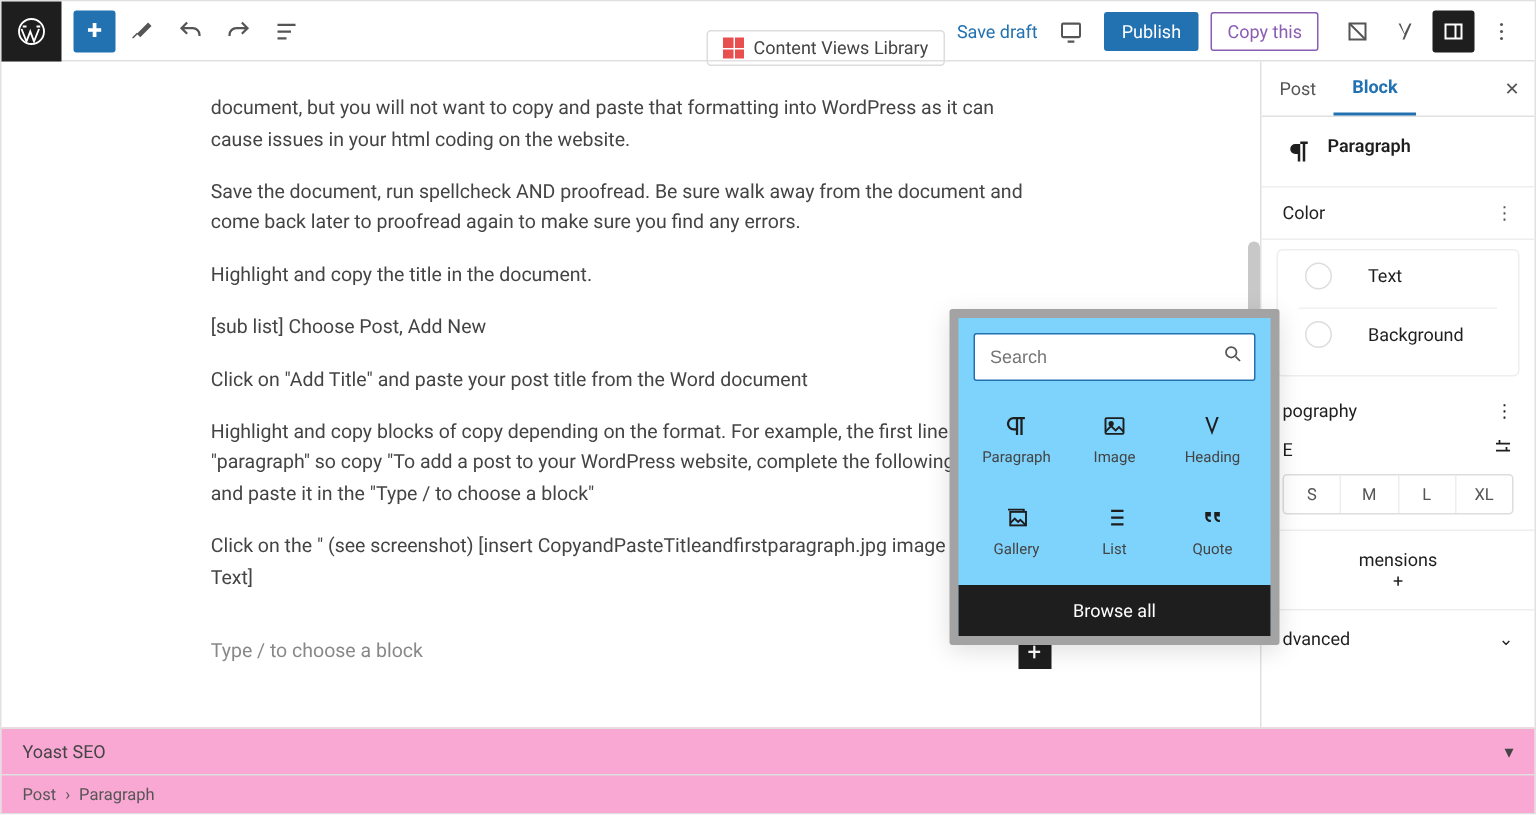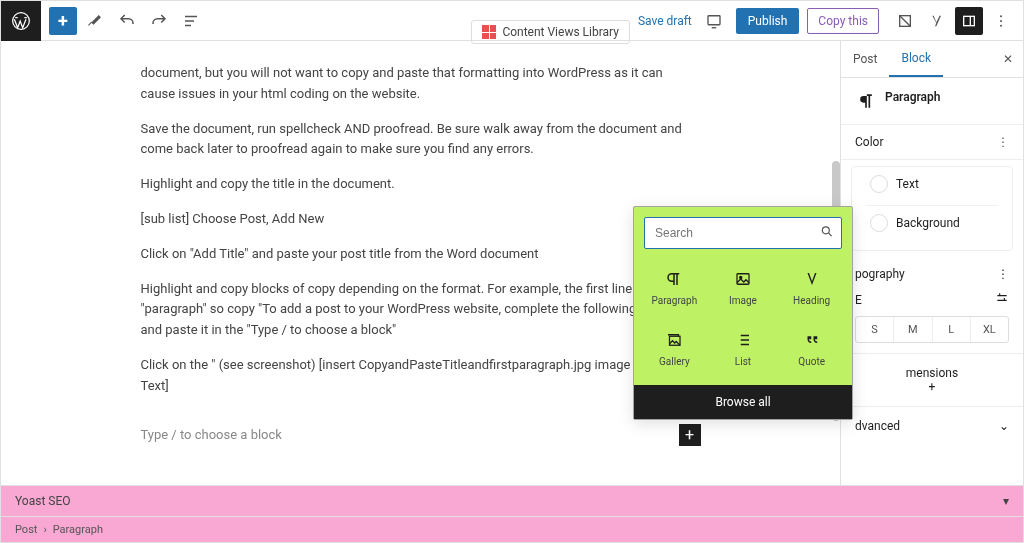--- a/index.html
+++ b/index.html
@@ -27,41 +27,41 @@
   .editor { flex:1; overflow:auto; position:relative; }
   .editor-content { max-width: 640px; margin: 0 auto; padding: 8px 40px 20px 40px; }
   .editor-content p { margin: 14px 0; line-height: 1.6; font-size: 13px; color: #444; }
   .editor-content p.placeholder { color: #888; }
   .placeholder-row { display:flex; align-items:center; }
   .inline-add { width:22px; height:22px; background:#1e1e1e; color:#fff; display:flex; align-items:center; justify-content:center; font-size:16px; margin-left:auto; }
   .editor-scroll { position:absolute; right:0; top:120px; width:8px; height:260px; background:#c8c8c8; border-radius:4px; }
   .sidebar { width: 183px; border-left:1px solid #e0e0e0; display:flex; flex-direction:column; font-size:12px; overflow:hidden;}
   .sb-tabs { display:flex; border-bottom:1px solid #e0e0e0; position:relative; align-items:center; }
   .sb-tab { padding:10px 12px; cursor:pointer; color:#555;}
-  .sb-tab.active { color:#2271b1; font-weight:400; border-bottom:2px solid #2271b1;}
+  .sb-tab.active { color:#2271b1; font-weight:700; border-bottom:2px solid #2271b1;}
   .sb-close { margin-left:auto; padding:6px 10px; cursor:pointer; color:#555;}
   .sb-section { padding:12px 14px; border-bottom:1px solid #eee;}
   .sb-block-header { display:flex; gap:8px; align-items:flex-start;}
   .sb-block-header .bicon { width:22px; height:22px; display:flex; align-items:center; justify-content:center; color:#1e1e1e;}
   .sb-block-header .btxt h4 { font-size:12px; font-weight:600; margin-bottom:4px;}
   .sb-block-header .btxt p { font-size:11px; color:#666; line-height:1.3;}
   .sb-panel-head {display:flex; justify-content:space-between; align-items:center; padding:10px 14px; border-bottom:1px solid #eee; cursor:pointer;}
   .sb-panel-head .dots { color:#555;}
   .color-opts { padding: 0 14px 10px; display:flex; flex-direction:column; gap:4px; border:1px solid #eee; margin:6px 10px; border-radius:4px;}
-  .color-row { display:flex; align-items:center; gap:8px; padding:8px 4px; font-size:12px; cursor:pointer;}
+  .color-row { display:flex; align-items:center; gap:24px; padding:8px 4px; font-size:12px; cursor:pointer;}
   .color-row .swatch { width:18px; height:18px; border-radius:50%; border:1px solid #ddd;}
   .color-row + .color-row { border-top:1px solid #f0f0f0;}
   .typo-sect { padding:10px 14px; border-bottom:1px solid #eee; position:relative;}
   .typo-head{display:flex; justify-content:space-between; align-items:center;}
   .size-row { display:flex; margin-top:8px; border:1px solid #ddd; border-radius:3px; overflow:hidden;}
   .size-btn { flex:1; text-align:center; padding:6px 0; font-size:11px; color:#555; cursor:pointer;}
   .size-btn + .size-btn { border-left:1px solid #eee;}
   .dim-sect { padding:12px 14px; border-bottom:1px solid #eee; display:flex; justify-content:space-between; align-items:center; cursor:pointer;flex-direction:column;}
   .adv-sect { padding:12px 14px; display:flex; justify-content:space-between; align-items:center; cursor:pointer;}
-  .popover { position:absolute; left:632px; top:205px; width:220px; background:#bef264; border:1px solid #a3a3a3; box-shadow:0 4px 16px rgba(0,0,0,.12); border-radius:2px; z-index:50;}
+  .popover { position:absolute; left:632px; top:205px; width:220px; background:#7dd3fc; border:6px solid #a3a3a3; box-shadow:0 4px 16px rgba(0,0,0,.12); border-radius:2px; z-index:50;}
   .pop-search { margin:10px; position:relative;}
   .pop-search input { width:100%; padding:8px 30px 8px 10px; border:1px solid #2271b1; border-radius:2px; font-size:12px; outline:none;}
   .pop-search .sicon { position:absolute; right:8px; top:50%; transform:translateY(-50%); color:#555;}
   .pop-grid { display:grid; grid-template-columns:repeat(3,1fr); gap:4px; padding:0 8px 8px;}
   .pop-item { display:flex; flex-direction:column; align-items:center; padding:10px 2px; cursor:pointer; font-size:10px; color:#444; gap:6px;}
   .pop-item .picon { width:20px; height:20px; display:flex; align-items:center; justify-content:center; color:#1e1e1e;}
   .browse-all { background:#1e1e1e; color:#fff; text-align:center; padding:10px; font-size:12px; cursor:pointer;}
   .footer { border-top:1px solid #e0e0e0; background:#f9a8d4;}
   .yoast-row { padding:8px 14px; display:flex; justify-content:space-between; align-items:center; border-bottom:1px solid #e0e0e0; font-size:12px; color:#444; cursor:pointer;}
   .breadcrumb { padding:6px 14px; font-size:11px; color:#555; display:flex; gap:6px; align-items:center;}

